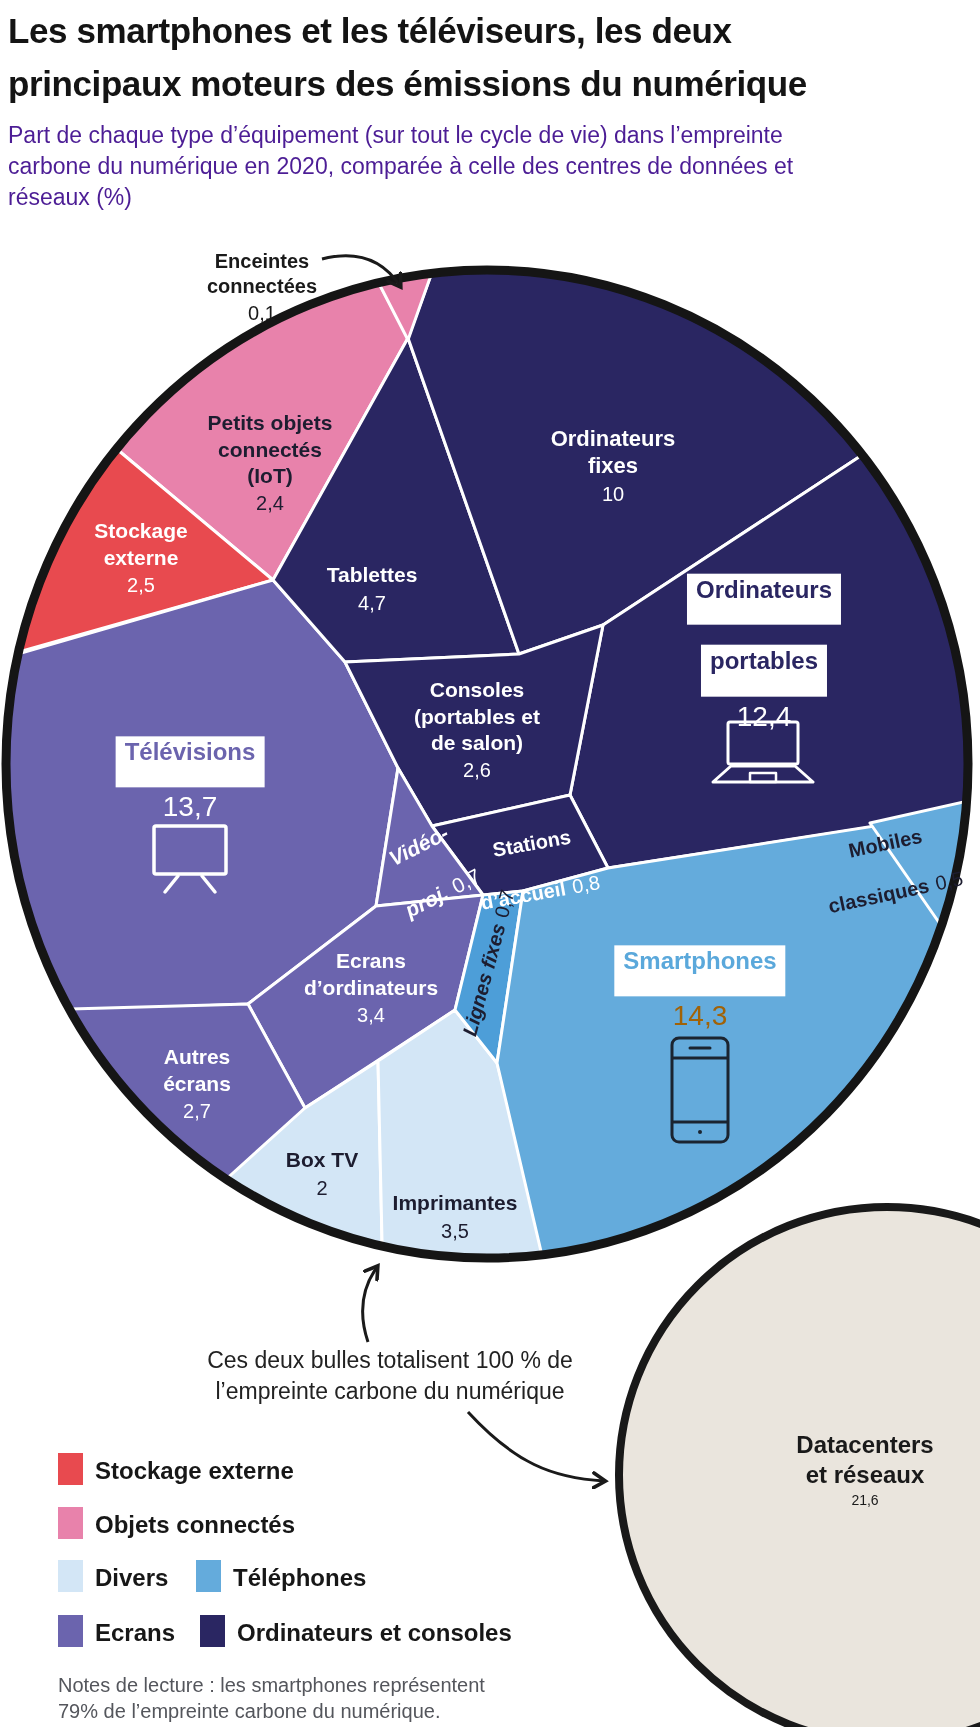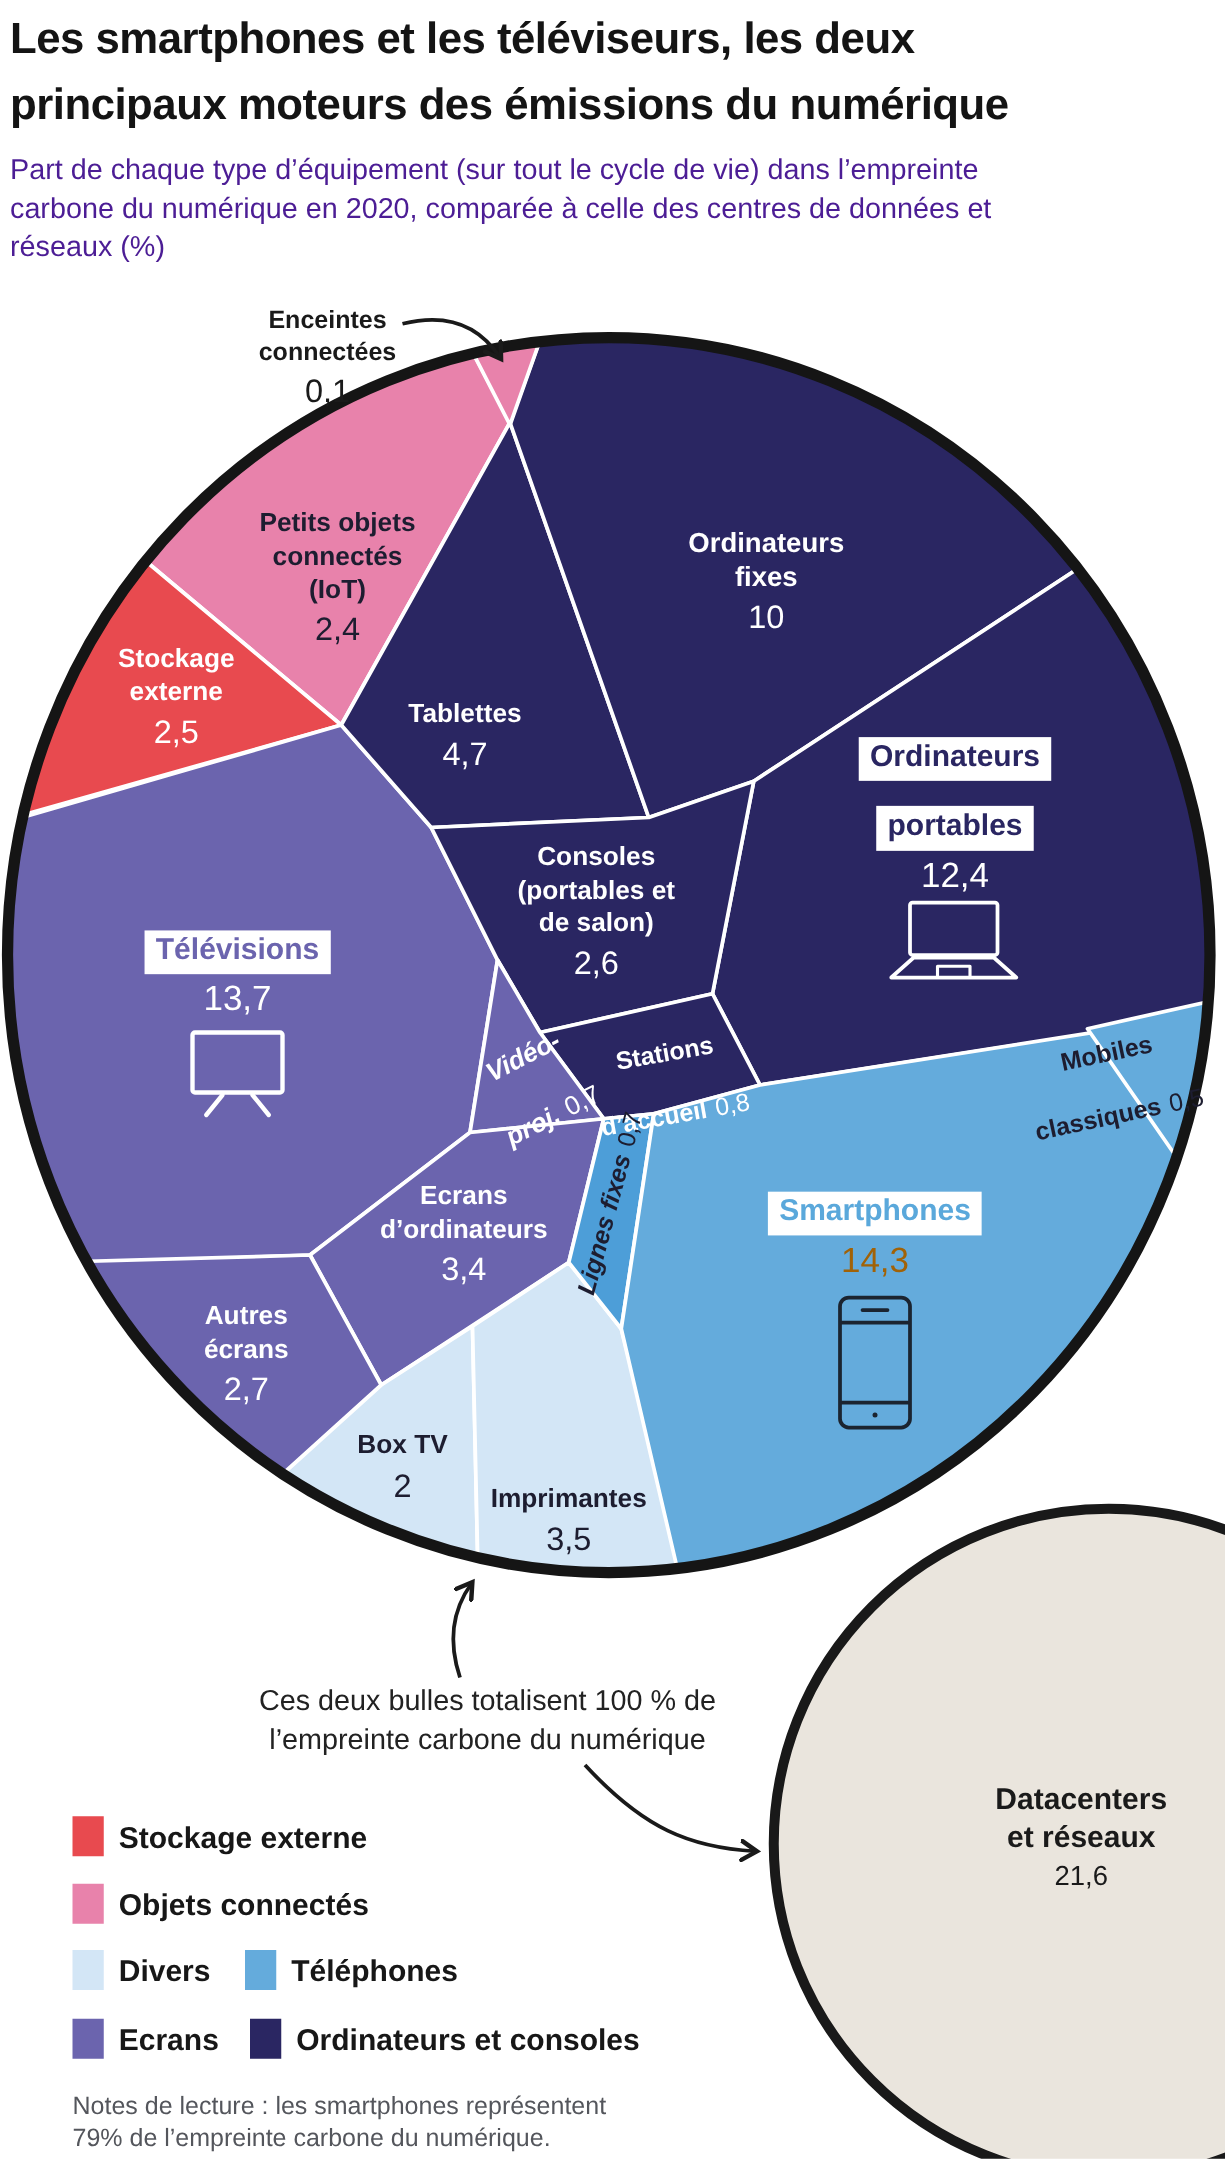--- a/index.html
+++ b/index.html
@@ -5,24 +5,24 @@
   html,body{margin:0;padding:0;}
   body{width:980px;height:1727px;position:relative;overflow:hidden;background:#fff;
        font-family:"Liberation Sans","DejaVu Sans",sans-serif;}
   #stage{position:absolute;inset:0;width:780px;height:1727px;}
   svg#art{position:absolute;left:0;top:0;}
   .abs{position:absolute;}
   .ttl{font-size:35px;font-weight:bold;color:#141414;line-height:1.52;letter-spacing:-0.4px;}
   .sub{font-size:23px;color:#4c1d95;line-height:1.34;white-space:pre-line;}
   .cl{position:absolute;transform:translate(-50%,-50%);text-align:center;
       font-size:21px;font-weight:bold;color:#fff;line-height:1.25;white-space:pre-line;}
-  .cl .v{display:block;font-weight:normal;font-size:26px;margin-top:2px;}
+  .cl .v{display:block;font-weight:normal;font-size:20px;margin-top:2px;}
   .dark{color:#1d1d30;}
   .boxwrap{position:absolute;transform:translate(-50%,-50%);text-align:center;white-space:pre-line;}
-  .boxwrap .bx{display:inline-block;background:#fff;padding:2px 9px 5px;font-size:24px;font-weight:bold;line-height:1.18;}
+  .boxwrap .bx{display:inline-block;background:#fff;padding:2px 9px 21px;font-size:24px;font-weight:bold;line-height:1.18;}
   .boxwrap .v{display:block;font-weight:normal;font-size:28px;color:#fff;margin-top:4px;}
   .note-arrow-text{font-size:23px;color:#222;text-align:center;line-height:1.35;white-space:pre-line;}
   .legend-label{font-size:24px;font-weight:600;color:#171717;}
   .legend-swatch{width:25px;height:32px;display:inline-block;}
   .notes{font-size:20px;color:#54565c;line-height:1.3;white-space:pre-line;}
   .annot{font-size:20px;font-weight:bold;color:#1a1a1a;line-height:1.25;white-space:pre-line;}
   .annot .v{display:block;font-weight:normal;}
   .it{font-style:italic;}
   .vinline{font-weight:normal;margin-left:7px;}
 </style>
@@ -203,21 +203,21 @@
   </div>
 
   <div class="cl dark" style="left:455px;top:1217px;">
     <span>Imprimantes</span>
     <span class="v">3,5</span>
   </div>
 
   <div class="cl" style="left:865px;top:1470px;color:#1a1a1a;font-size:24px;">
     <span>Datacenters
 et réseaux</span>
-    <span class="v" style="font-size:22px;">21,6</span>
+    <span class="v" style="font-size:14px;">21,6</span>
   </div>
 
   <div class="abs note-arrow-text" style="left:390px;top:1376px;transform:translate(-50%,-50%);width:480px;">Ces deux bulles totalisent 100 % de
 l’empreinte carbone du numérique</div>
 
   <div>
     <span class="abs legend-swatch" style="left: 58px; top: 1453px; background: rgb(232, 74, 79);"></span>
     <span class="abs legend-label" style="left:95px;top:1457px;">Stockage externe</span>
 
     <span class="abs legend-swatch" style="left: 58px; top: 1507px; background: rgb(232, 130, 171);"></span>

